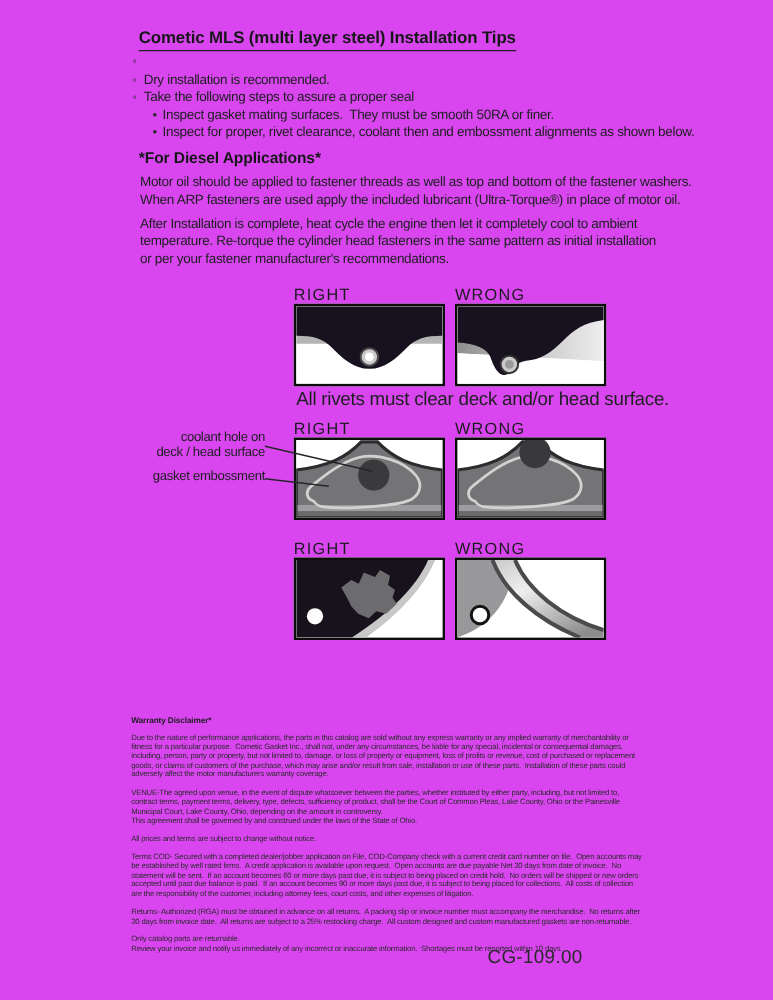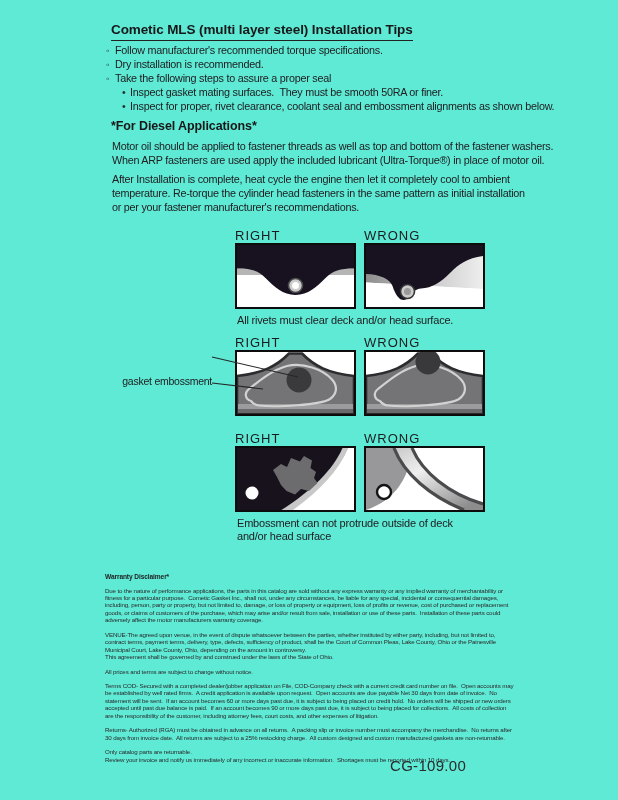--- a/index.html
+++ b/index.html
@@ -1,18 +1,18 @@
 <!DOCTYPE html>
 <html><head>
 <meta charset="utf-8">
 <style>
   html,body { margin:0; padding:0; }
   body { background:#ffffff; }
   .page {
-    position:relative; width:618px; height:800px; background:#5eead4;
+    position:relative; width:618px; height:800px; background:#d946ef;
     font-family:"Liberation Sans", sans-serif; color:#202024; overflow:hidden;
   }
   .abs { position:absolute; }
   .title {
     left:111px; top:22px; margin:0; display:inline-block;
     font-size:13.5px; font-weight:bold; letter-spacing:-0.1px; color:#17171a;
     border-bottom:1.4px solid #222; padding-bottom:2.5px; white-space:pre;
   }
   .tips { left:106px; top:44px; }
   .tip { display:flex; align-items:baseline; height:14.1px; font-size:10.8px; letter-spacing:-0.25px; }
@@ -25,57 +25,56 @@
     margin:0; width:460px; font-size:10.8px; line-height:14px; letter-spacing:-0.25px;
     white-space:pre-wrap; color:#202024;
   }
   .p1 { left:112px; top:139px; }
   .p2 { left:112px; top:172px; }
   .note { left:112px; top:220px; }
   .dlabel { width:122px; font-size:13px; letter-spacing:1px; color:#1b1b1f; white-space:pre; }
   .lbl-r { left:235px; } .lbl-w { left:364px; }
   .dbox { width:117px; height:62px; border:2.6px solid #0c0c0c; background:#fff; }
   .dbox svg { display:block; }
-  .caption { font-size:11px; letter-spacing:-0.2px; color:#202024; white-space:pre-wrap; line-height:12.5px; }
+  .caption { font-size:15px; letter-spacing:-0.2px; color:#202024; white-space:pre-wrap; line-height:12.5px; }
   .callout {
     left:92px; width:120px; text-align:right; font-size:10.5px; line-height:11.5px;
     letter-spacing:-0.25px; color:#202024; white-space:pre-wrap;
   }
   .legal { left:105px; top:573px; width:440px; color:#2a2a2c; }
   .legal h3 { margin:0 0 6.5px 0; font-size:6.6px; letter-spacing:-0.1px; color:#1d1d1f; }
   .legal p { margin:0 0 7px 0; font-size:6.2px; line-height:7.45px; letter-spacing:-0.15px; white-space:pre-wrap; }
   .pagecode { left:390px; top:757px; font-size:15px; letter-spacing:0.3px; color:#2a2a2c; white-space:pre; }
 </style>
 </head>
 <body>
 
 <div class="page">
 
   <h1 class="abs title">Cometic MLS (multi layer steel) Installation Tips</h1>
 
   <div class="abs tips">
     <div class="tip">
       <span class="mk">◦</span>
-      <span class="txt">Follow manufacturer's recommended torque specifications.</span>
     </div>
     <div class="tip">
       <span class="mk">◦</span>
       <span class="txt">Dry installation is recommended.</span>
     </div>
     <div class="tip">
       <span class="mk">◦</span>
       <span class="txt">Take the following steps to assure a proper seal</span>
     </div>
     <div class="tip sub">
       <span class="mk">•</span>
       <span class="txt">Inspect gasket mating surfaces.  They must be smooth 50RA or finer.</span>
     </div>
     <div class="tip sub">
       <span class="mk">•</span>
-      <span class="txt">Inspect for proper, rivet clearance, coolant seal and embossment alignments as shown below.</span>
+      <span class="txt">Inspect for proper, rivet clearance, coolant then and embossment alignments as shown below.</span>
     </div>
   </div>
 
   <h2 class="abs h-diesel">*For Diesel Applications*</h2>
   <p class="abs body-par p2">After Installation is complete, heat cycle the engine then let it completely cool to ambient
 temperature. Re-torque the cylinder head fasteners in the same pattern as initial installation
 or per your fastener manufacturer's recommendations.</p>
   <p class="abs body-par p1">Motor oil should be applied to fastener threads as well as top and bottom of the fastener washers.
 When ARP fasteners are used apply the included lubricant (Ultra-Torque®) in place of motor oil.</p>
 
@@ -104,20 +103,22 @@
       <polygon points="0,37.5 117,44 117,62 0,62" fill="#ffffff"></polygon>
       <path d="M0,0 H117 V11 C101,13 93,19 84,28 C75,37 66,43 55,43.5 C49.5,44 45.5,48 43,52 C41,55 36.5,56 33.5,53.5 C30,50.5 28,45.5 26.5,41 C24,34 14,29.5 0,29 Z" fill="#171120"></path>
       <circle cx="41.5" cy="46.5" r="7" fill="#cbcbcb" stroke="#333333" stroke-width="1.6"></circle>
       <circle cx="41.5" cy="46.5" r="3.5" fill="#9a9a9a"></circle>
     </svg>
   </div>
   <div class="abs caption" style="left:237px; top:314px">All rivets must clear deck and/or head surface.</div>
 
   <div class="abs dlabel lbl-r" style="top:335px">RIGHT</div>
   <div class="abs dlabel lbl-w" style="top:335px">WRONG</div>
+  <div class="abs callout" style="top:345px">coolant hole on
+deck / head surface</div>
   <div class="abs callout" style="top:376px">gasket embossment</div>
   <svg class="abs" style="left:206px; top:350px; z-index:5" width="100" height="48" viewBox="0 0 100 48">
     <line x1="6" y1="7" x2="92" y2="27" stroke="#26262a" stroke-width="1.1"></line>
     <line x1="6" y1="33" x2="57" y2="39" stroke="#26262a" stroke-width="1.1"></line>
   </svg>
   <div class="abs dbox" style="left:235px; top:350px">
     <svg width="117" height="62" viewBox="0 0 117 62">
       <rect width="117" height="62" fill="#ffffff"></rect>
       <path d="M0,24 C26,21 40,14 52,1.5 L65,1.5 C77,14 91,21 117,24 V62 H0 Z" fill="#747477" stroke="#2c2c2e" stroke-width="2.6"></path>
       <rect x="1" y="52" width="115" height="5" fill="#9c9c9e"></rect>
@@ -159,22 +160,20 @@
         </linearGradient>
       </defs>
       <rect width="117" height="62" fill="#ffffff"></rect>
       <path d="M0,0 H46 C44,28 30,52 0,62 Z" fill="#98989a"></path>
       <path d="M46,0 C56,24 83,46 117,56 L117,62 L98,62 C64,48 38,26 28,0 Z" fill="url(#g3w)"></path>
       <path d="M46,0 C56,24 83,46 117,56" fill="none" stroke="#4b4b4d" stroke-width="3.2"></path>
       <path d="M28,0 C38,26 64,48 98,62" fill="none" stroke="#4b4b4d" stroke-width="3.2"></path>
       <circle cx="18" cy="44" r="7" fill="#ffffff" stroke="#141414" stroke-width="2.4"></circle>
     </svg>
   </div>
-  <div class="abs caption" style="left:237px; top:517px; width:260px">Embossment can not protrude outside of deck
-and/or head surface</div>
 
   <div class="abs legal">
     <h3>Warranty Disclaimer*</h3>
     <p>Due to the nature of performance applications, the parts in this catalog are sold without any express warranty or any implied warranty of merchantability or
 fitness for a particular purpose.  Cometic Gasket Inc., shall not, under any circumstances, be liable for any special, incidental or consequential damages,
 including, person, party or property, but not limited to, damage, or loss of property or equipment, loss of profits or revenue, cost of purchased or replacement
 goods, or claims of customers of the purchase, which may arise and/or result from sale, installation or use of these parts.  Installation of these parts could
 adversely affect the motor manufacturers warranty coverage.</p>
     <p>VENUE-The agreed upon venue, in the event of dispute whatsoever between the parties, whether instituted by either party, including, but not limited to,
 contract terms, payment terms, delivery, type, defects, sufficiency of product, shall be the Court of Common Pleas, Lake County, Ohio or the Painesville

